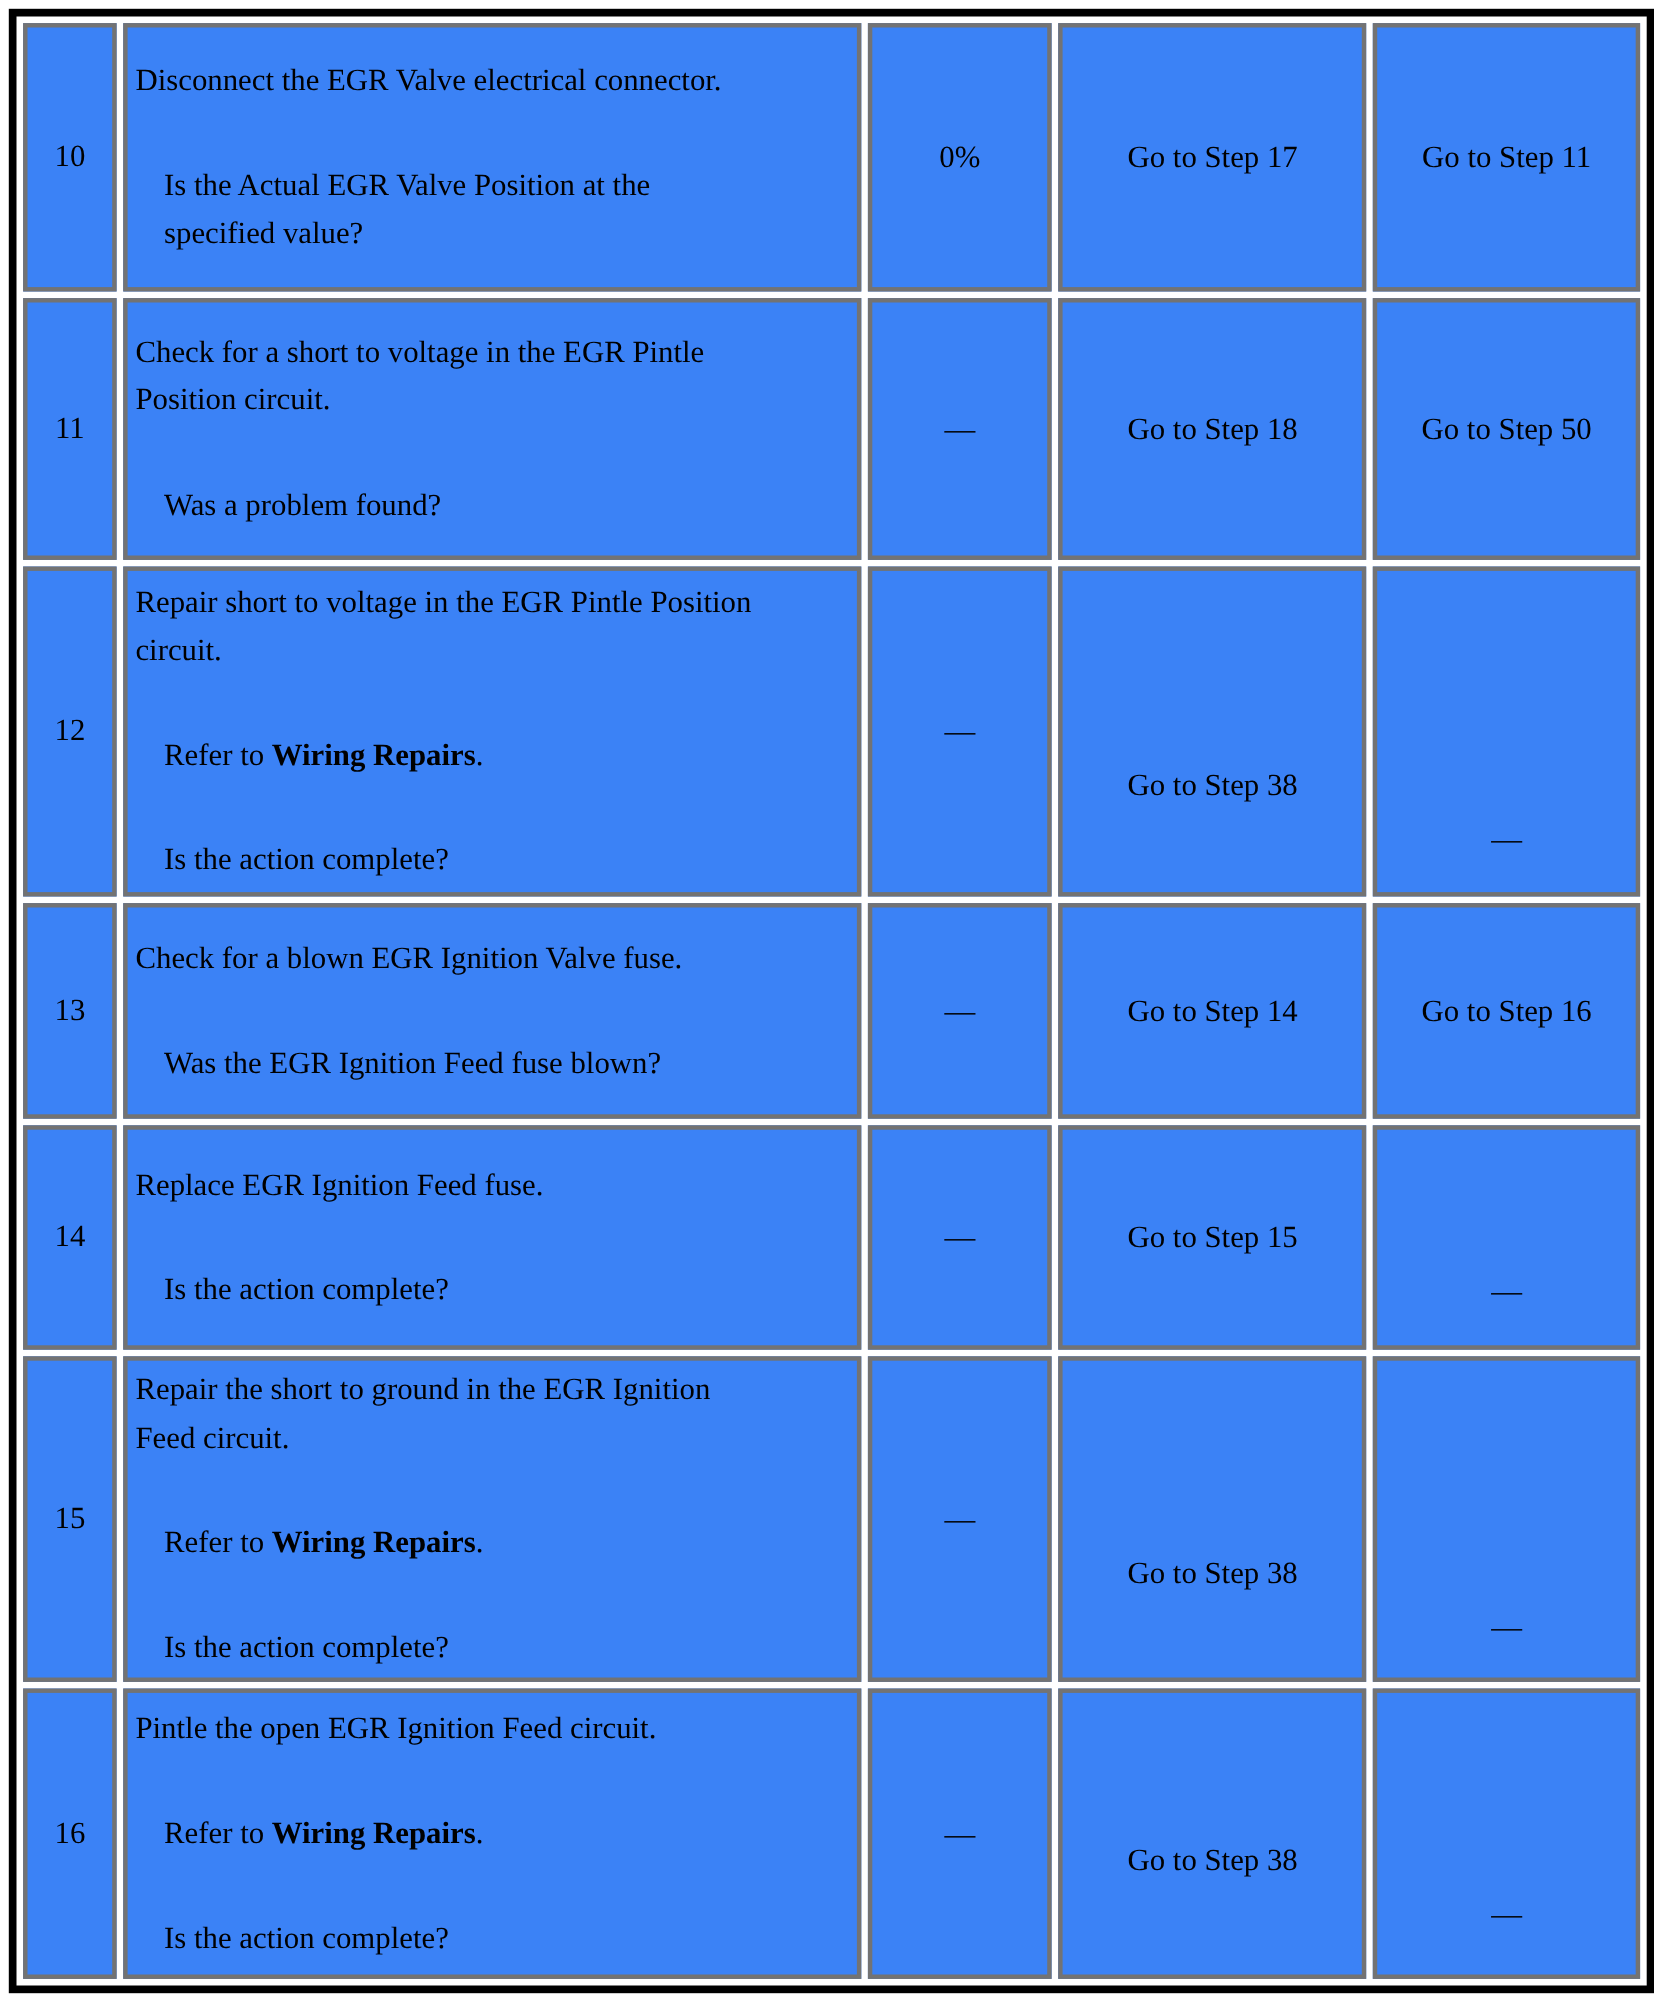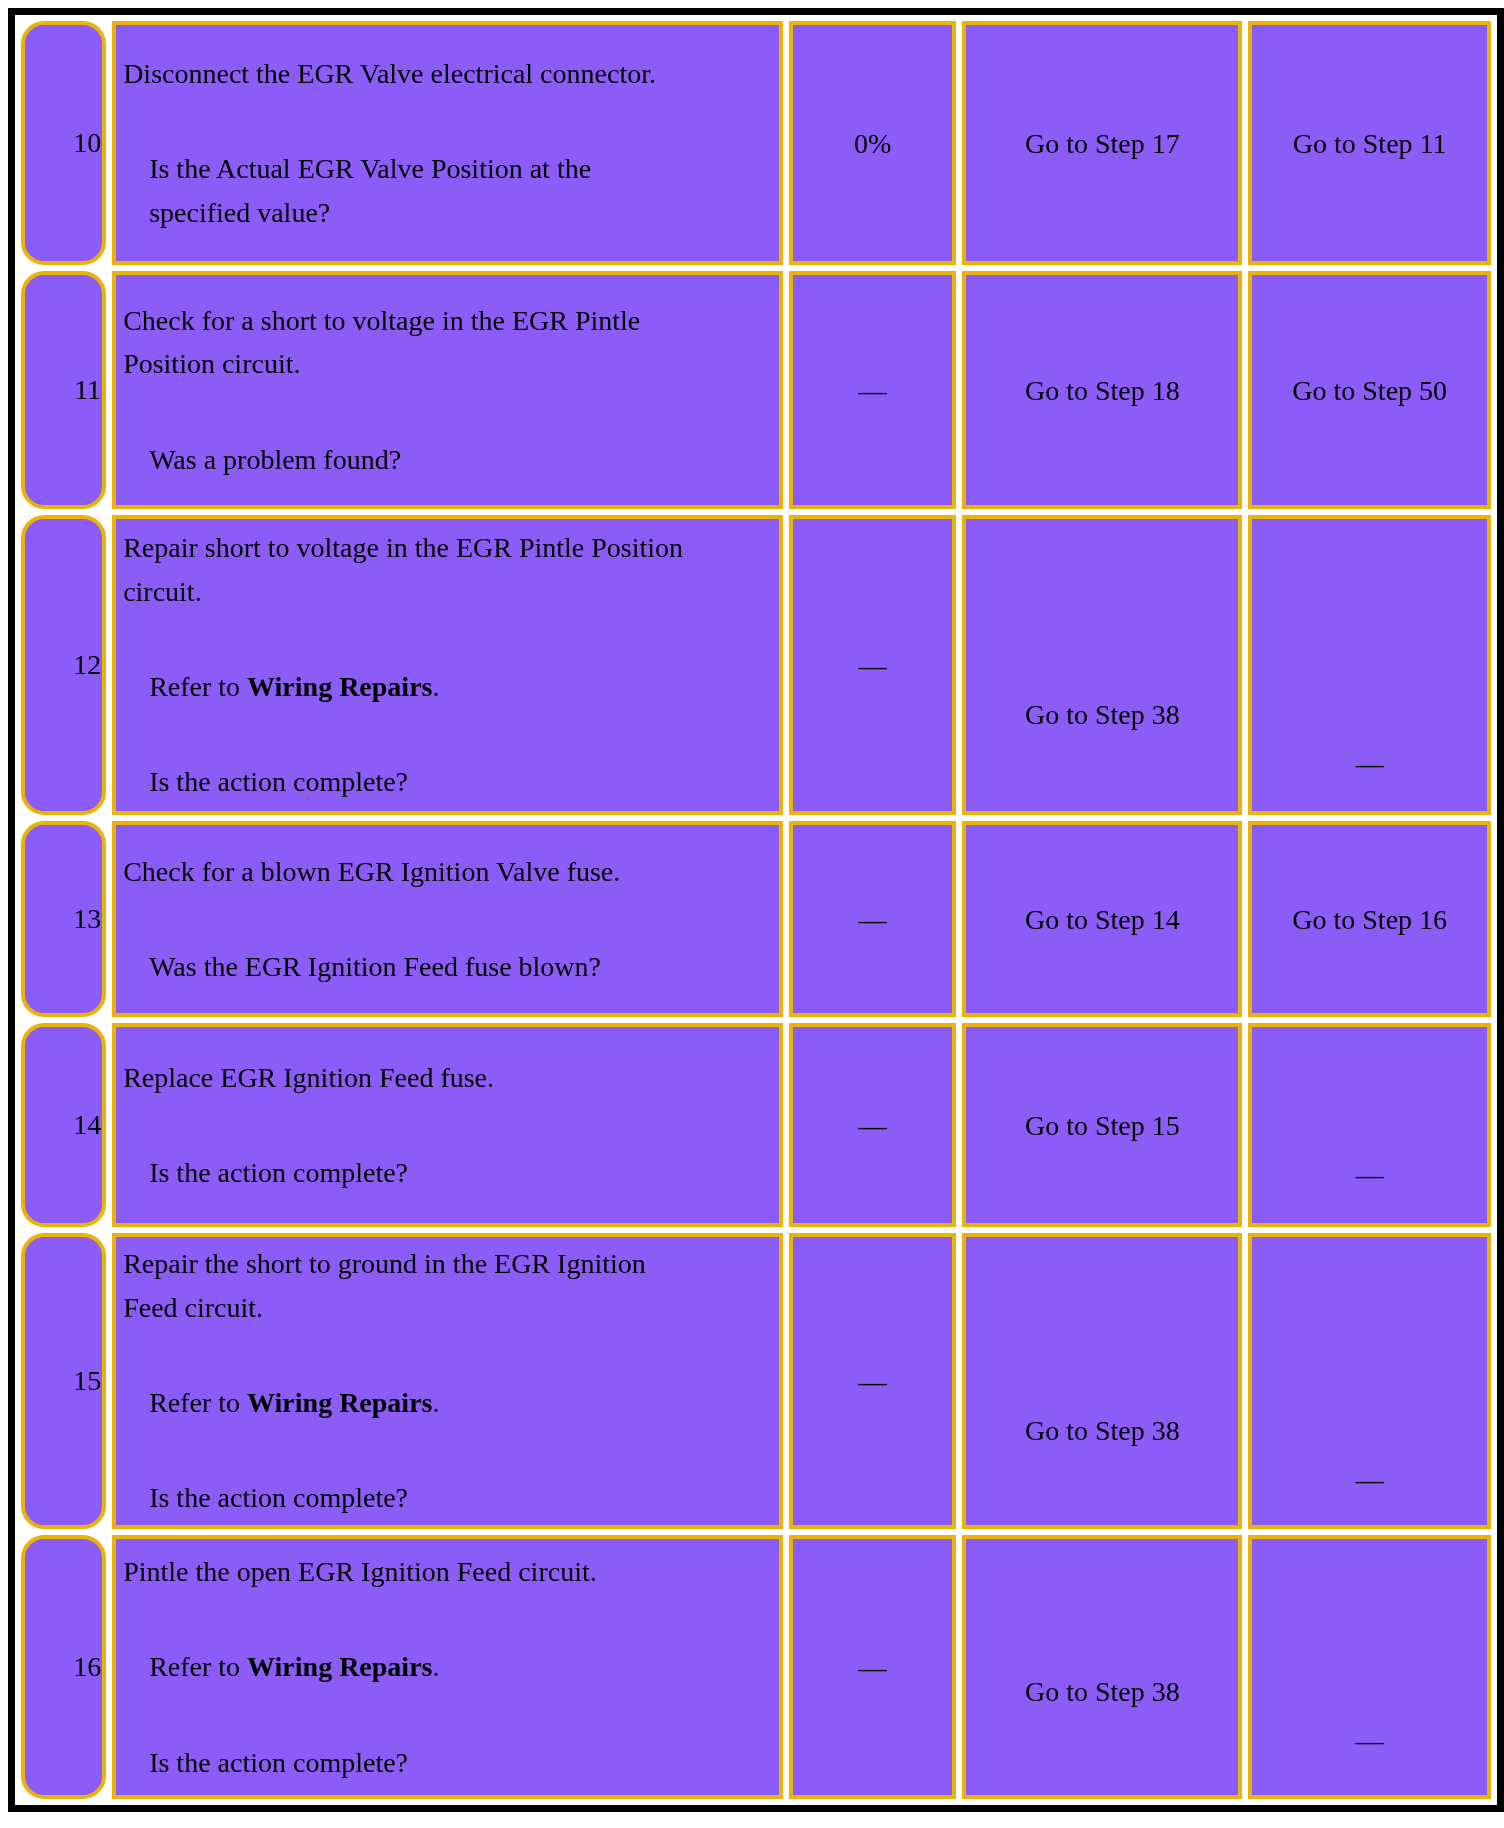--- a/index.html
+++ b/index.html
@@ -15,27 +15,27 @@
     border-collapse: separate;
     border-spacing: 6px;
     border: 7px solid #000000;
     background: #ffffff;
     table-layout: fixed;
     font-family: "Liberation Serif", serif;
     font-size: 28px;
     color: #000000;
   }
   td {
-    border: 4px solid #eab308;
+    border: 4px solid #737373;
     vertical-align: middle;
     box-sizing: border-box;
-    background: #8b5cf6;
+    background: #3b82f6;
     overflow: hidden;
   }
-  td.step   { width: 86px;  text-align: right; border-radius: 23px; }
+  td.step   { width: 86px;  text-align: center; }
   td.action { width: 672px; text-align: left; }
   td.value  { width: 170px; }
   td.yes    { width: 284px; margin-left: 24px; }
   td.no     { width: 246px; }
 
   .action-inner { width: 575px; margin-left: 6px; }
   .action-inner p { margin: 0; line-height: 1.55; }
   .action-inner p + p { margin-top: 52px; margin-left: 26px; }
 
   .nav {

